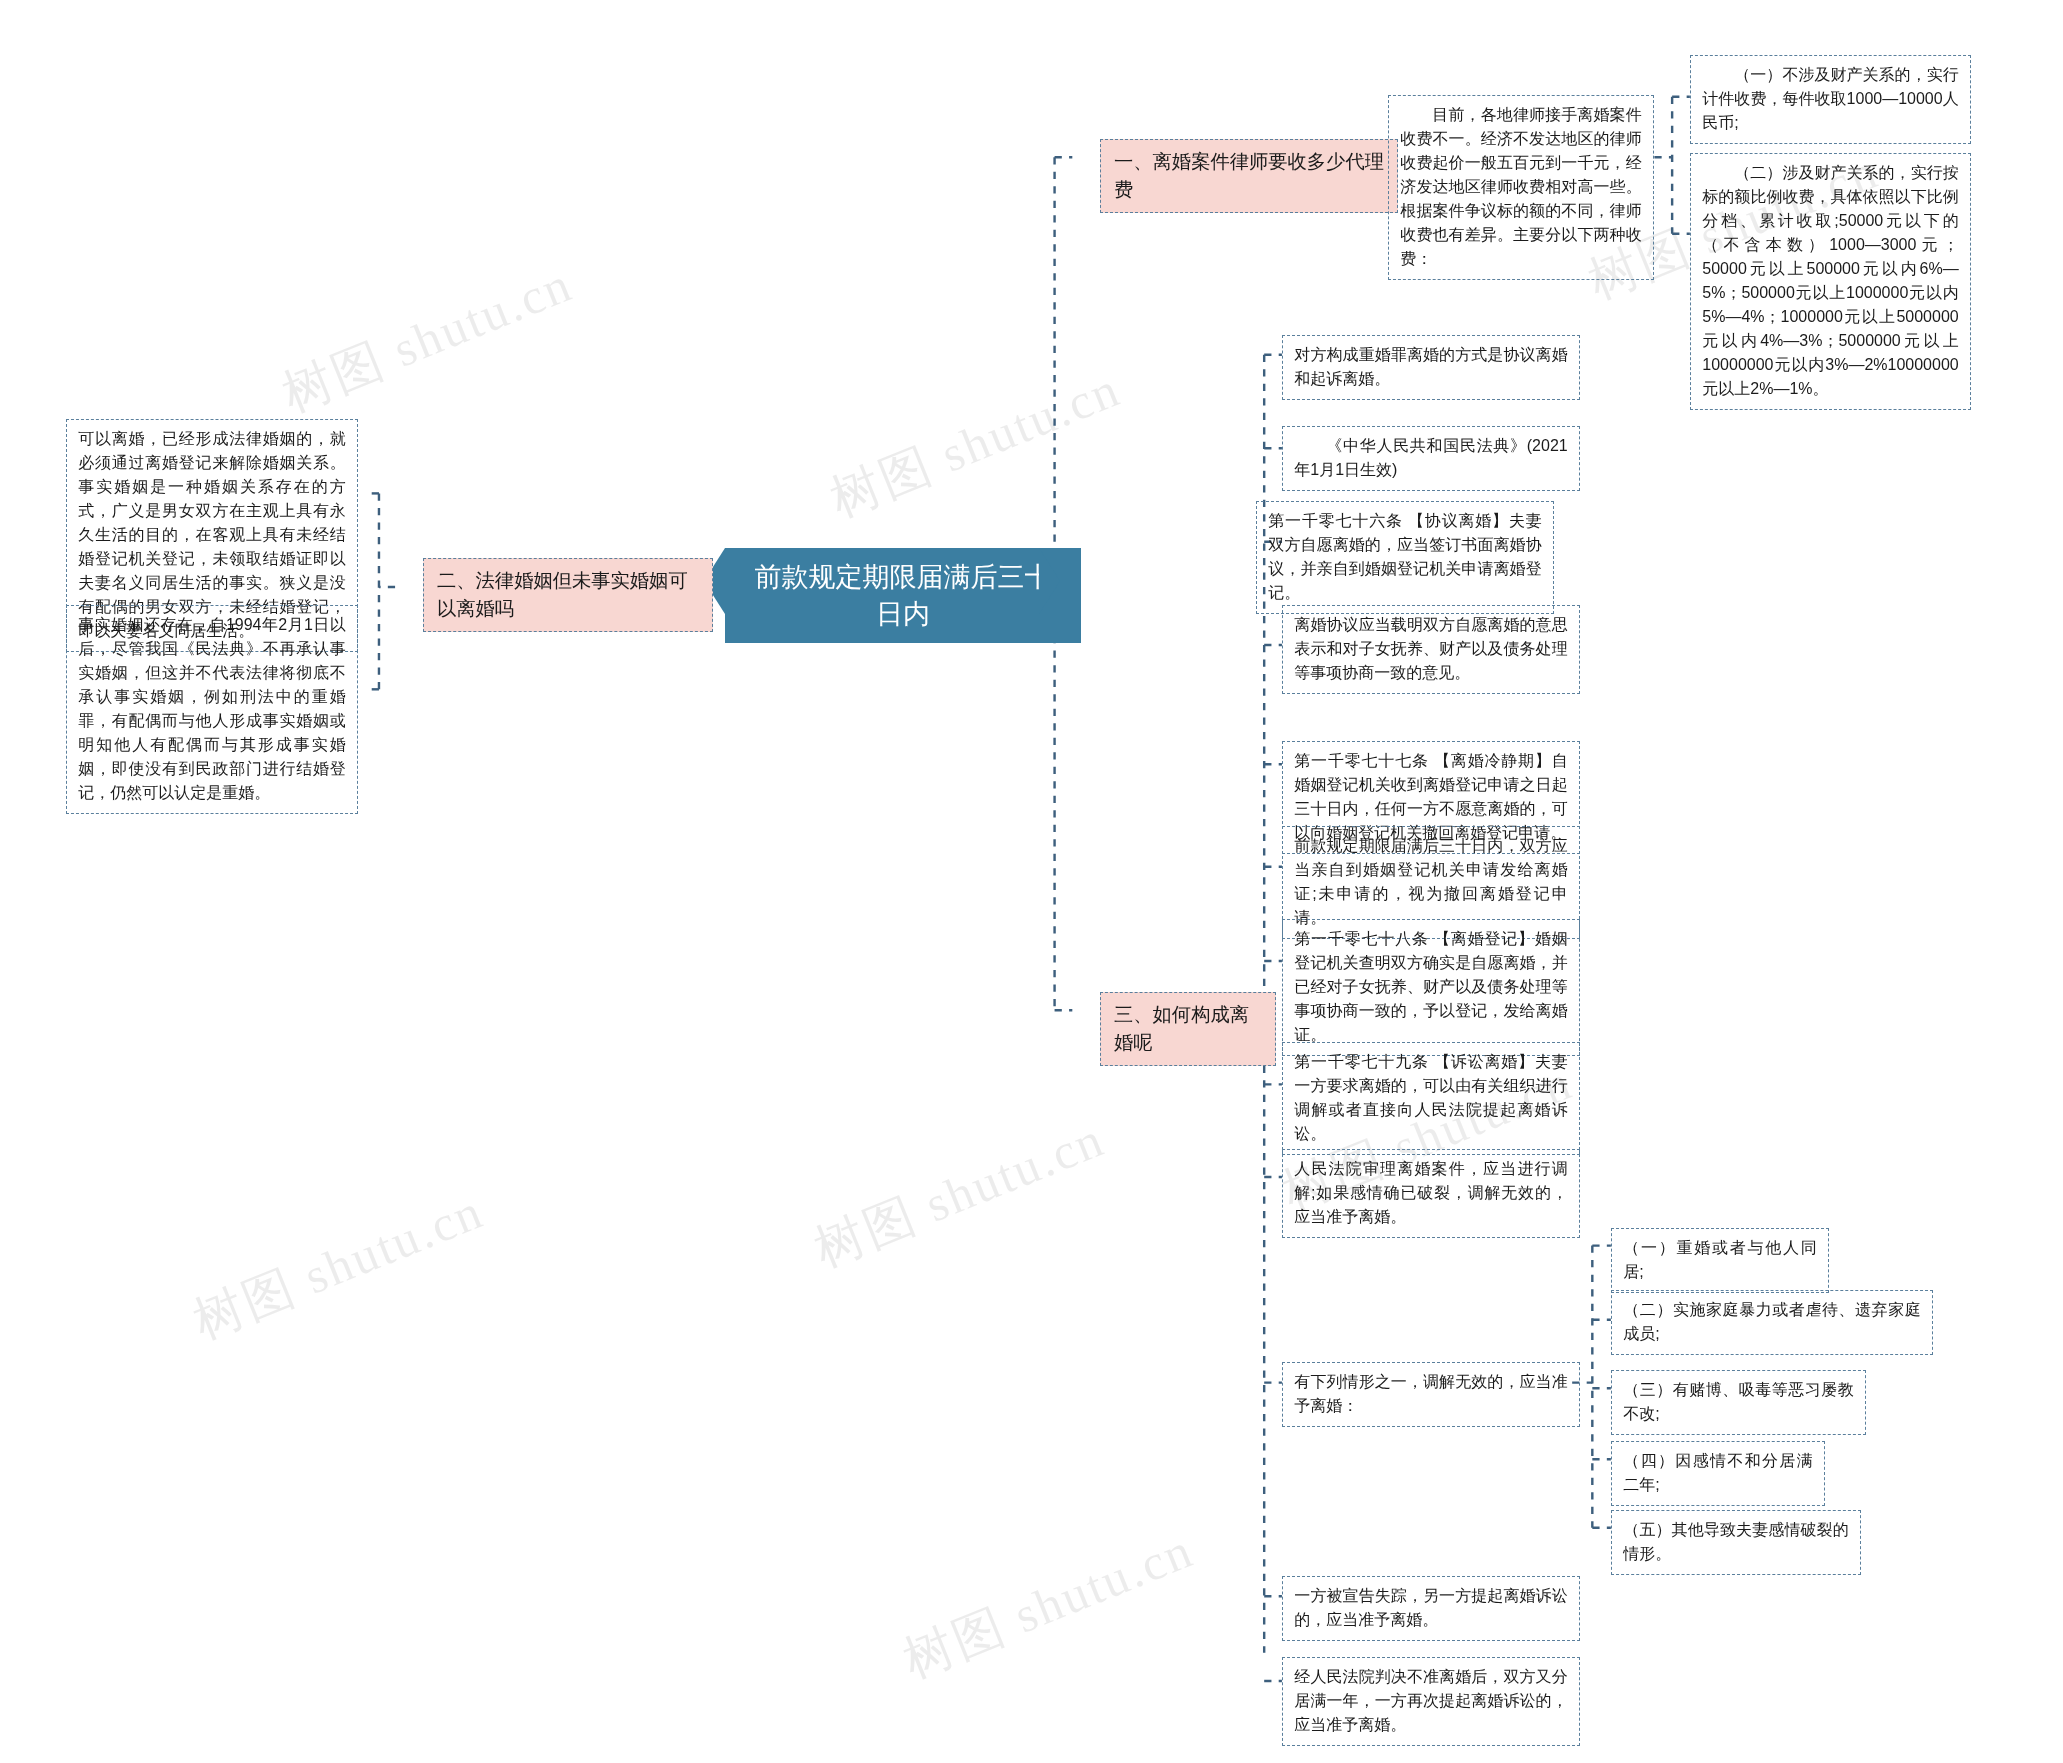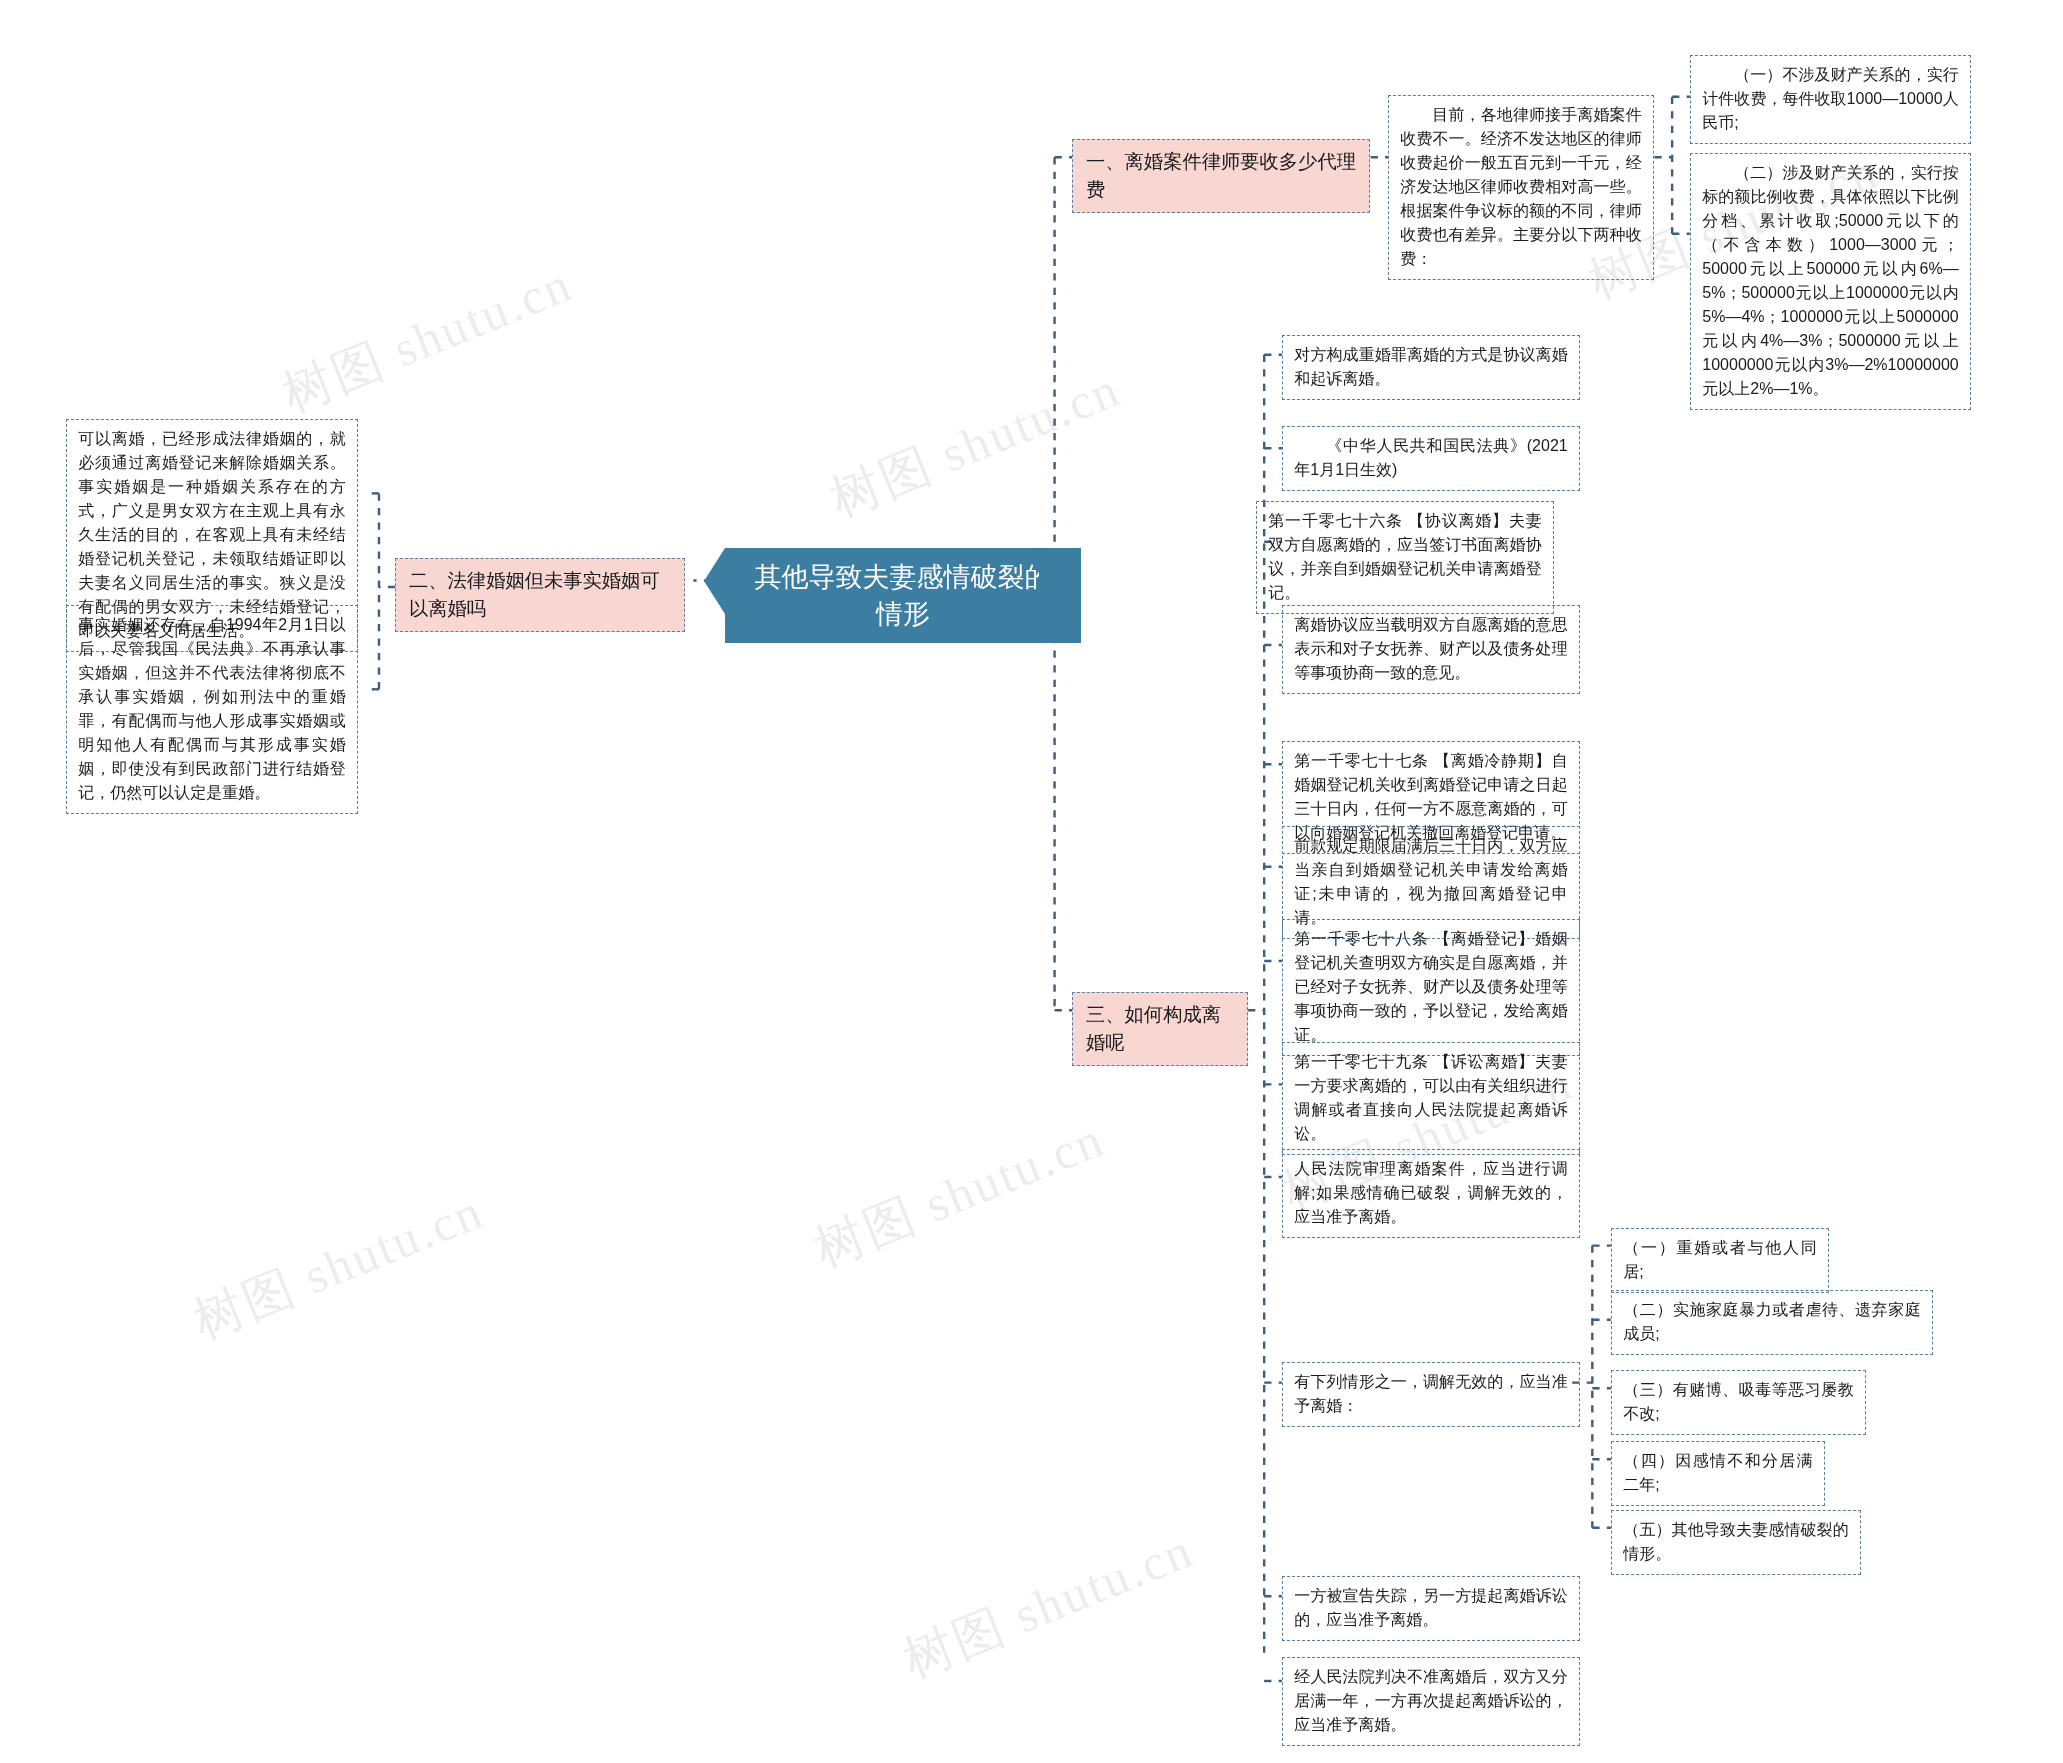--- a/index.html
+++ b/index.html
@@ -57,20 +57,21 @@
 
   
   .topic{
     background:#f8d7d2;
     border:1.6px dashed #5a7f9c;
     color:#1b1b1b;
     font-size:19.3px;
     line-height:1.45;
     padding:8px 13px;
     text-align:left;
+    margin-left:28px;
   }
 
   
   .leaf{
     border:1.6px dashed #5a7f9c;
     background:transparent;
     color:#1b1b1b;
     font-size:16px;
     line-height:1.5;
     padding:7.3px 11.3px;
@@ -135,21 +136,21 @@
       <path d="M1975,1637 L1998,1637"></path>
       <path d="M1975,1722 L1998,1722"></path>
       <path d="M1975,1810 L1998,1810"></path>
       <path d="M1975,1895 L1998,1895"></path>
     </g>
   </svg>
 
   <div class="root-wrap" style="left:725px;top:548px;width:314px;height:66px;">
     <div class="tip-l"></div>
     <div class="tip-r"></div>
-    <div class="root" style="width:314px;height:66px;">其他导致夫妻感情破裂的情形</div>
+    <div class="root" style="width:314px;height:66px;">前款规定期限届满后三十日内</div>
   </div>
 
   <div class="node topic" style="left:1072px;top:139px;width:298px;">
     <span>一、离婚案件律师要收多少代理费</span>
   </div>
 
   <div class="node leaf indent" style="left:1388px;top:95px;width:266px;">
     <span>目前，各地律师接手离婚案件收费不一。经济不发达地区的律师收费起价一般五百元到一千元，经济发达地区律师收费相对高一些。根据案件争议标的额的不同，律师收费也有差异。主要分以下两种收费：</span>
   </div>
 

